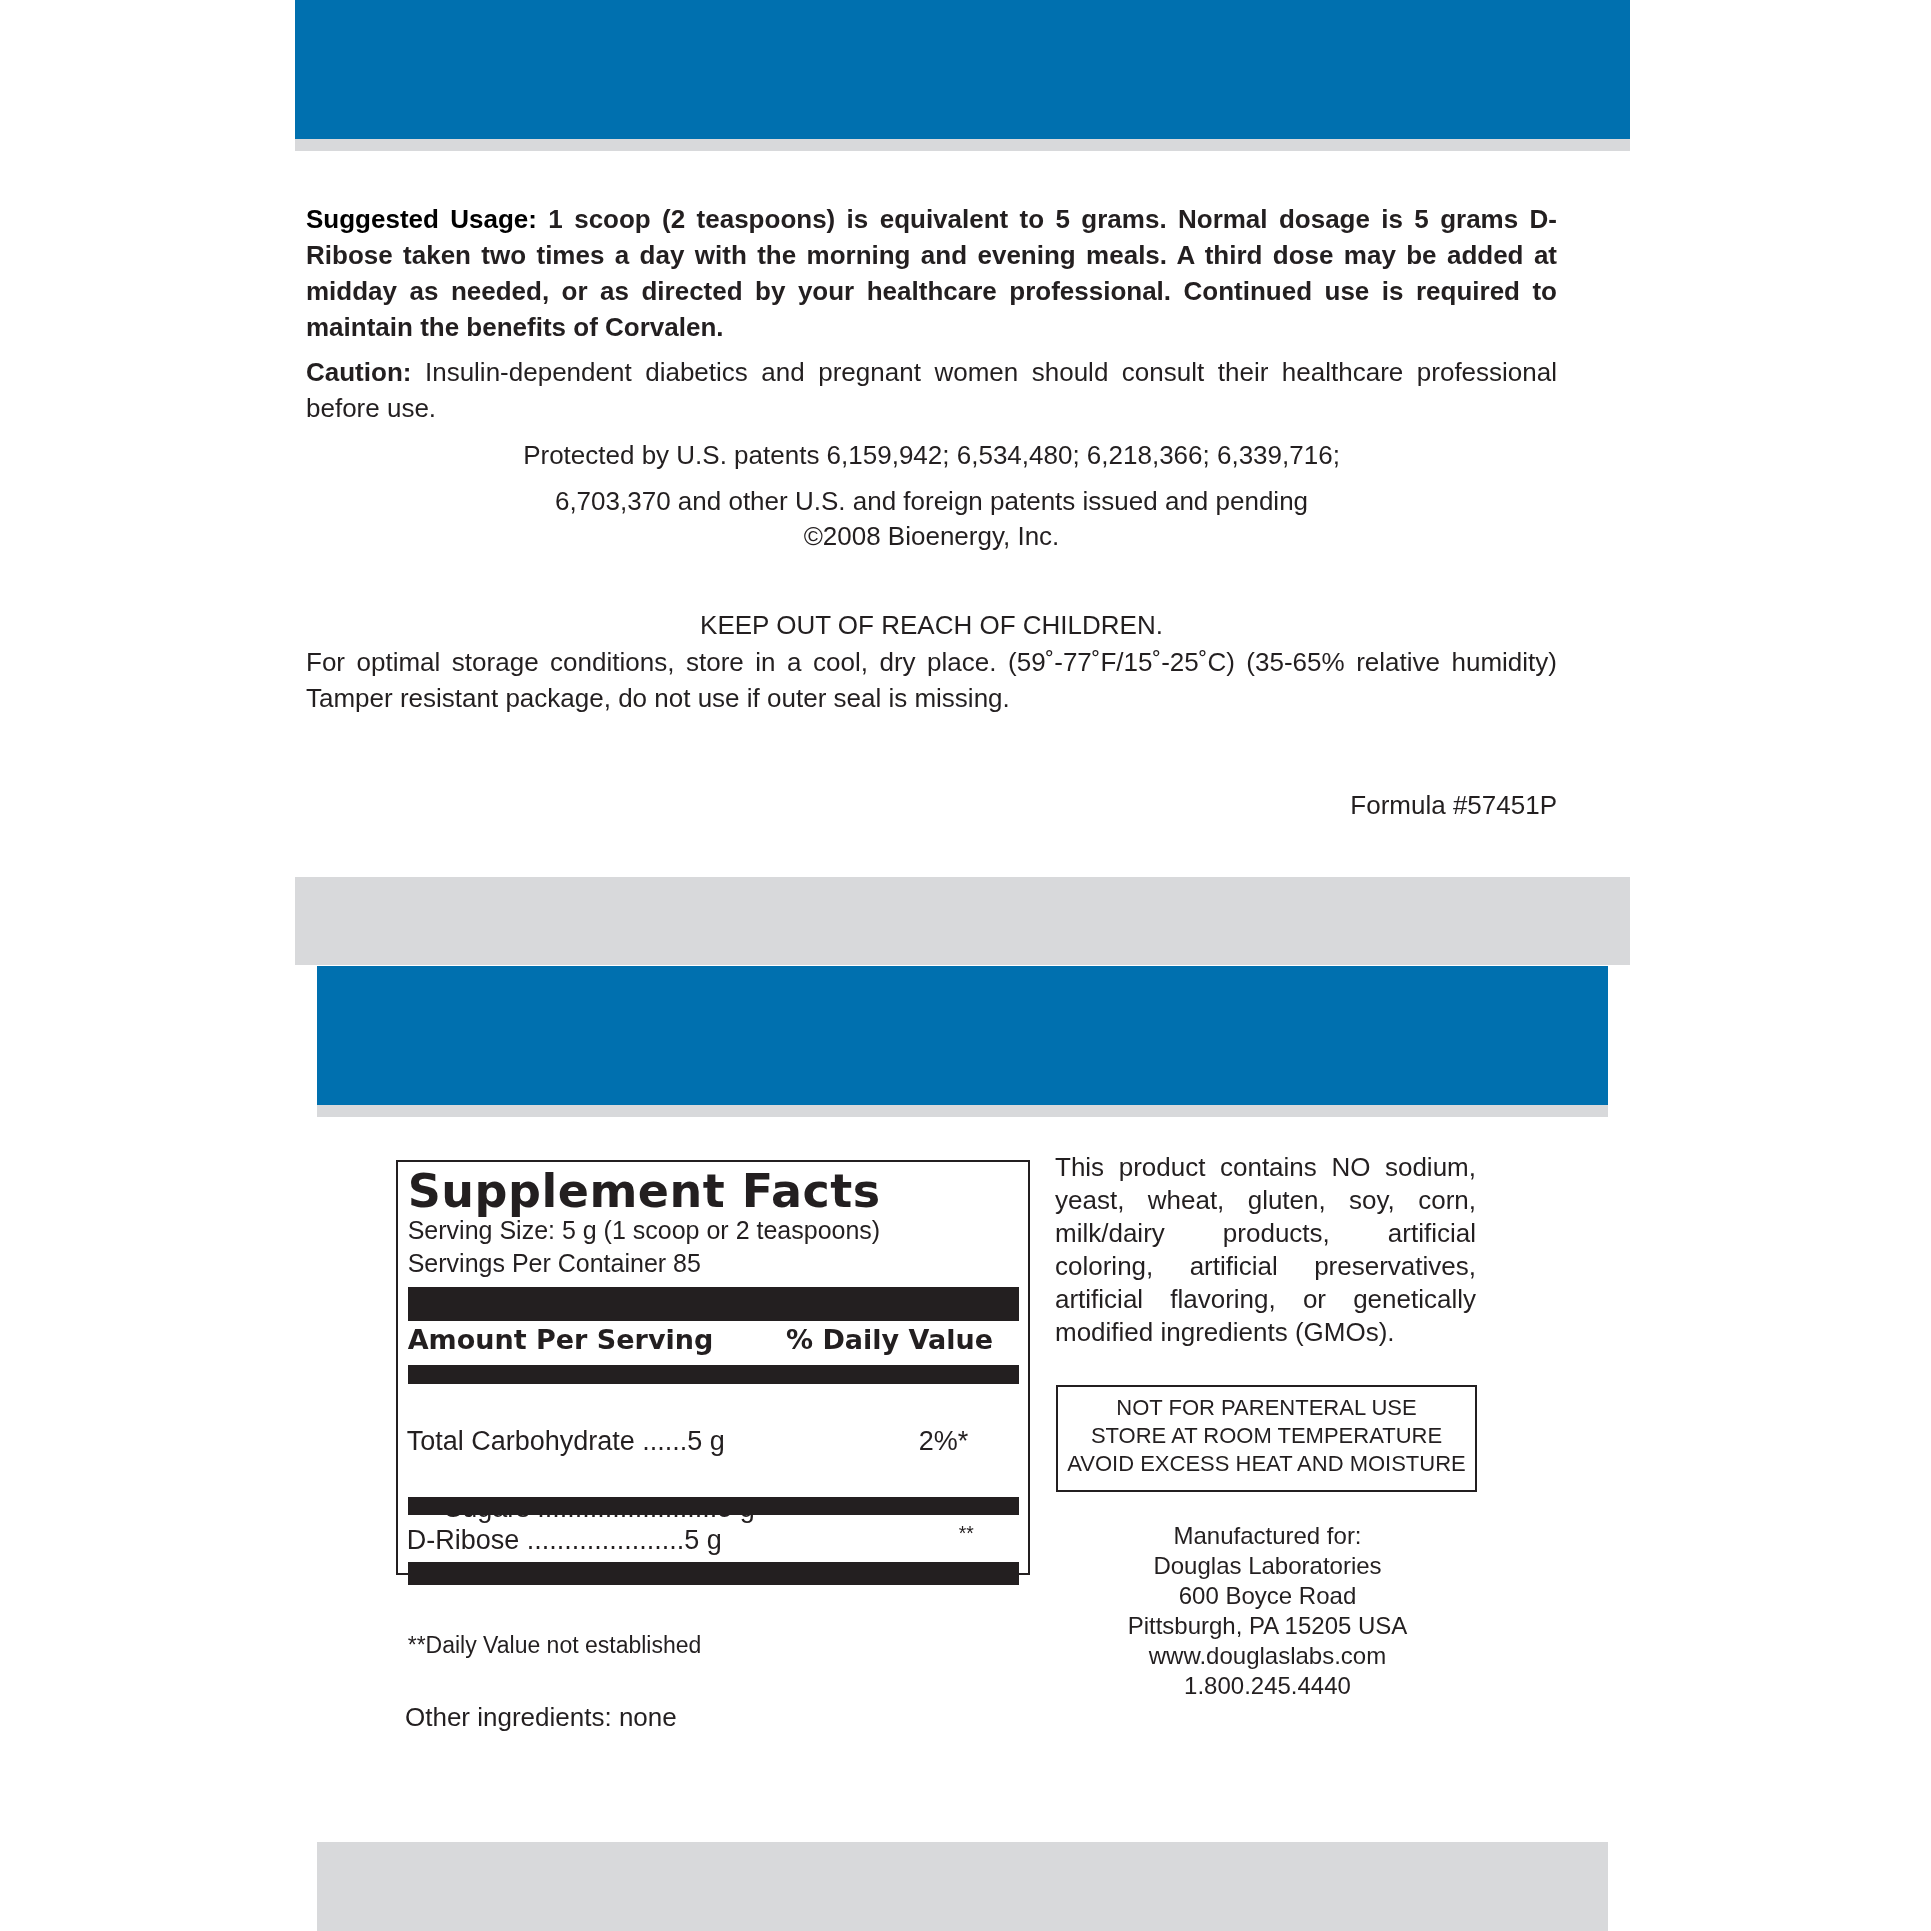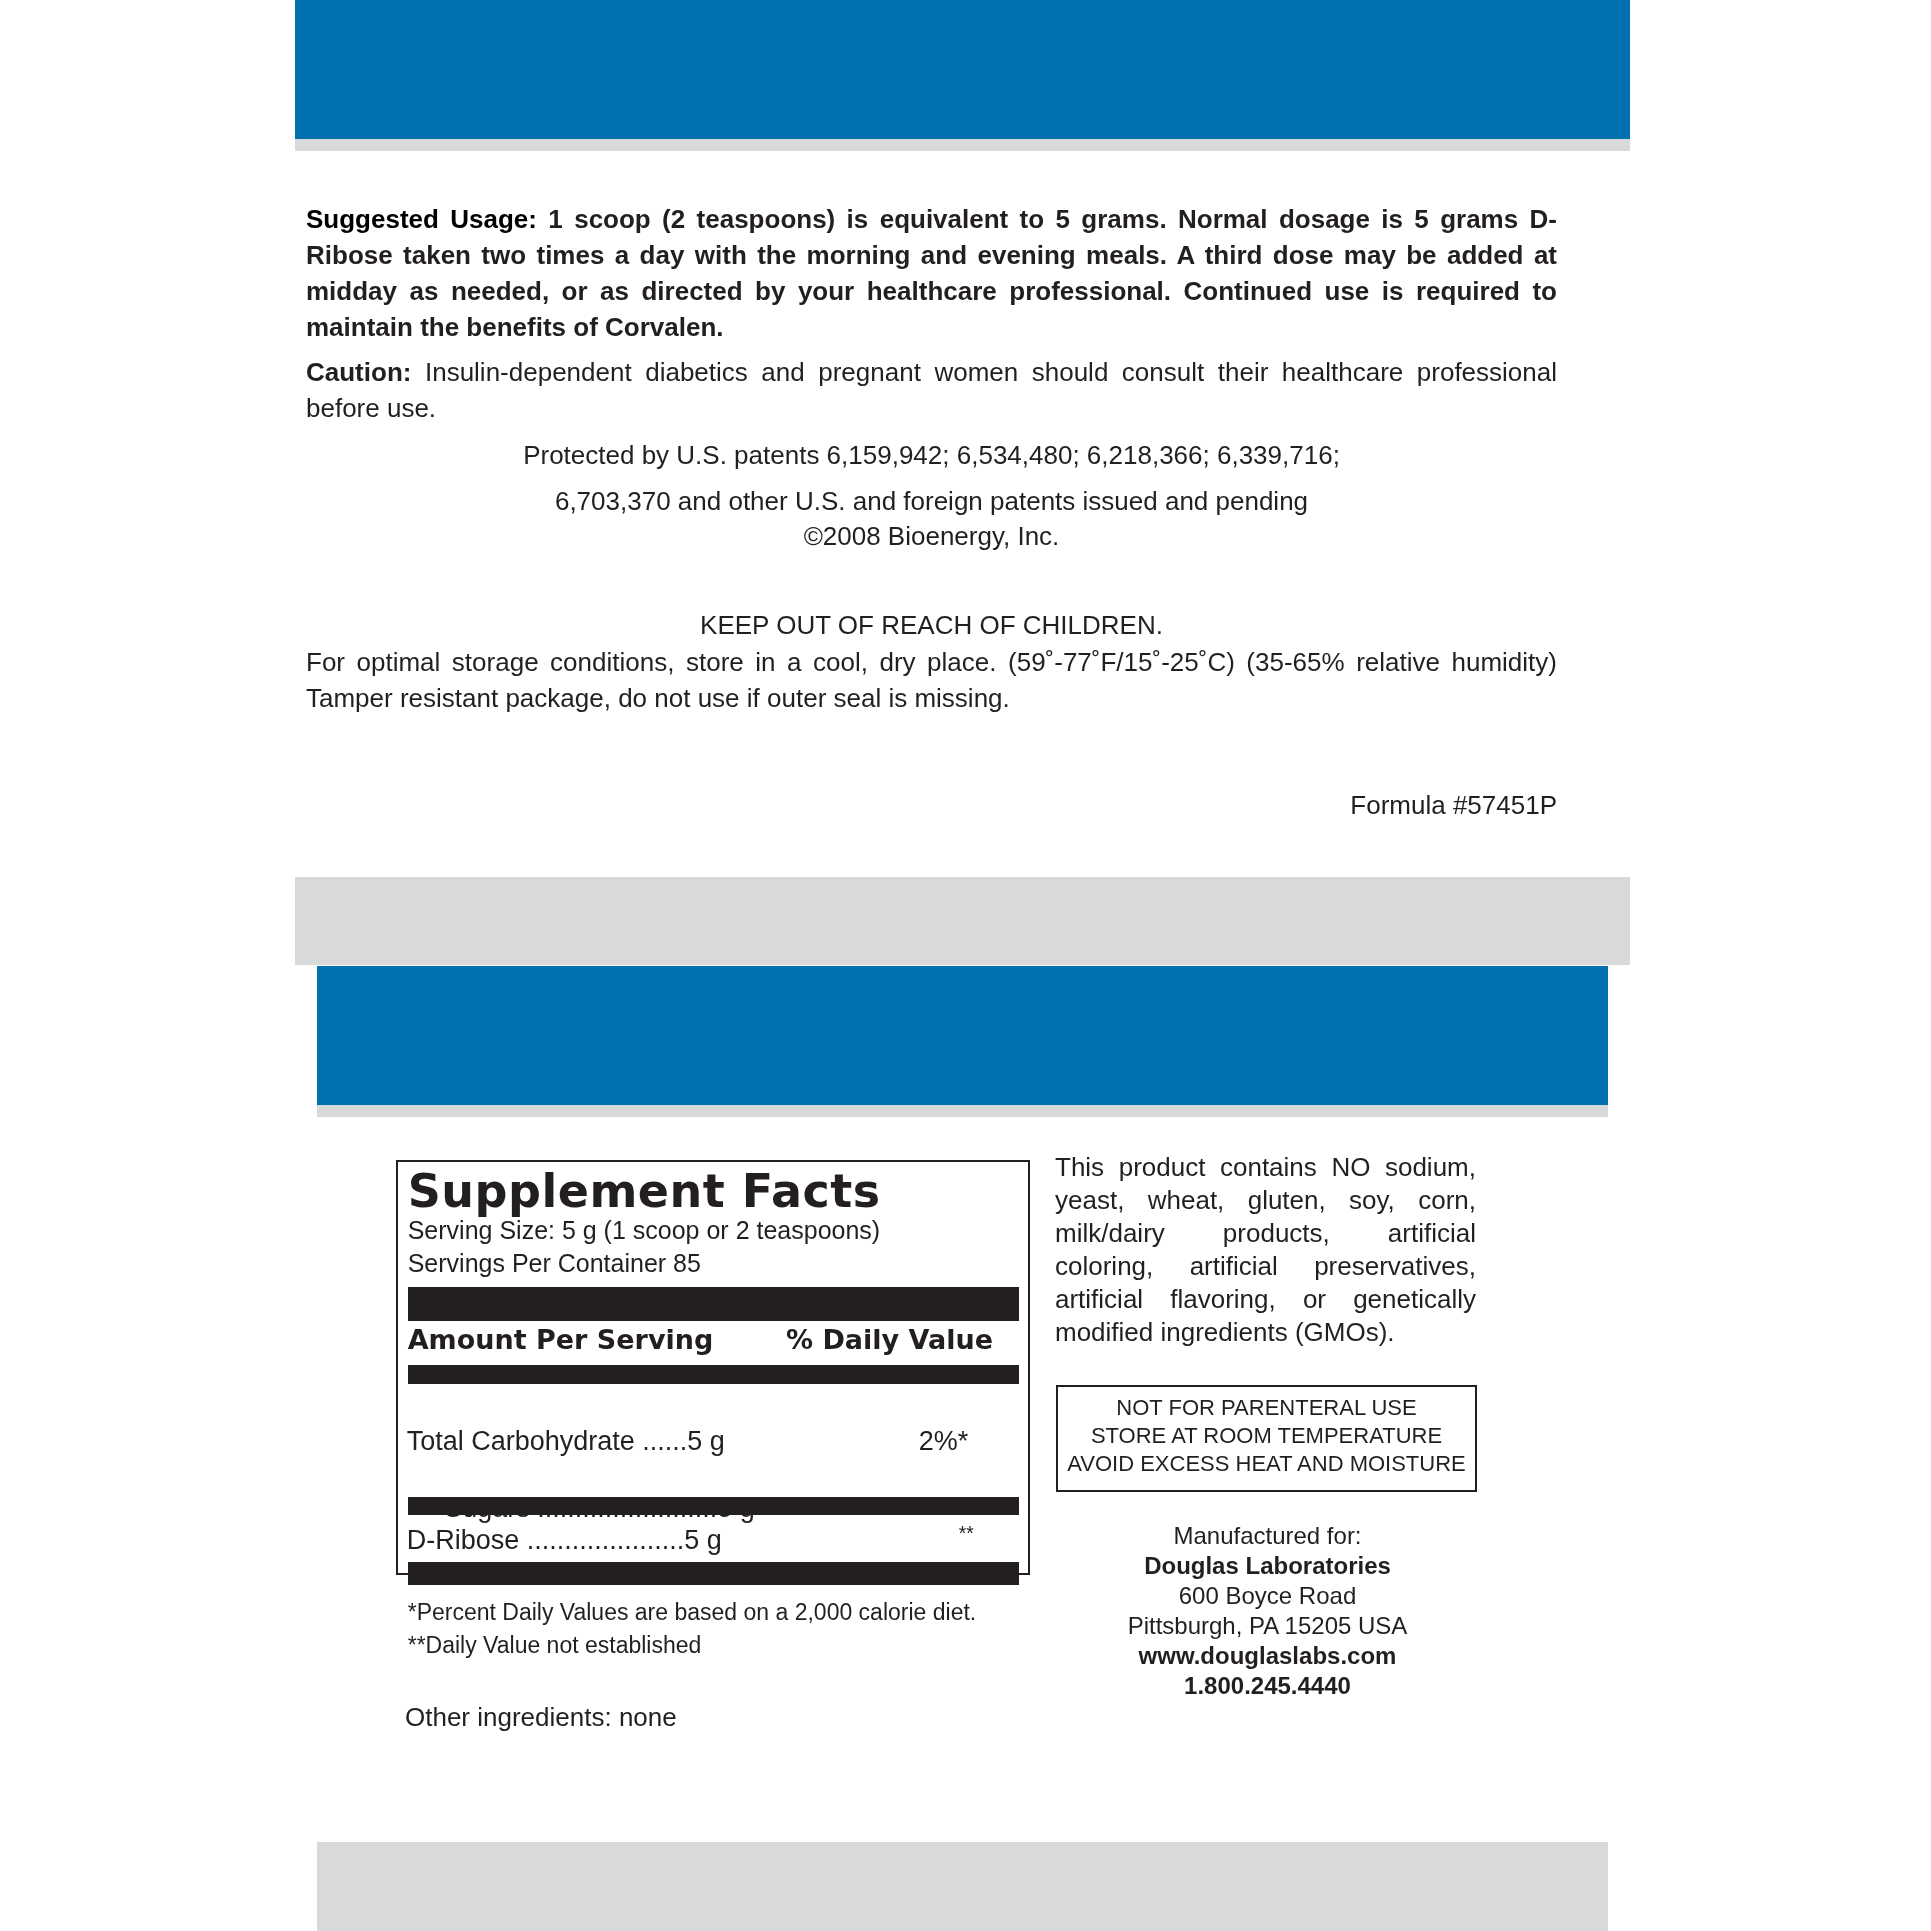--- a/index.html
+++ b/index.html
@@ -16,21 +16,21 @@
   .facts-title { position:absolute; left:9.7px; top:1.9px; font-size:46px; font-weight:900; letter-spacing:0.5px; line-height:54px; font-family:"DejaVu Sans", sans-serif; }
   .facts-line { position:absolute; left:9.7px; font-size:25px; line-height:33px; }
   .bar { position:absolute; left:9.7px; width:611px; background:#231f20; }
   .hdr { position:absolute; top:160px; font-size:27px; font-weight:bold; line-height:35px; font-family:"DejaVu Sans", sans-serif; }
   .row { position:absolute; left:8.7px; width:608px; font-size:27px; line-height:34px; white-space:nowrap; }
   .row .dv { position:absolute; left:512px; }
   .foot { position:absolute; left:9.7px; font-size:23px; line-height:31px; white-space:nowrap; }
   .right-para { position:absolute; left:1055px; top:1151px; width:421px; font-size:26px; line-height:33px; text-align:justify; }
   .warn-box { position:absolute; left:1056px; top:1385px; width:421px; height:107px; border:2.9px solid #231f20; box-sizing:border-box; text-align:center; font-size:22px; line-height:28px; padding-top:6.8px; }
   .mfr { position:absolute; left:1055px; top:1521px; width:425px; text-align:center; font-size:24px; line-height:30px; }
-  .mfr .b { font-weight:bold; }
+  .mfr .b { font-weight:normal; }
 </style>
 </head>
 <body>
 
 <div class="abs band-blue" style="left:295px; top:0; width:1335px; height:139px;"></div>
 <div class="abs band-gray" style="left:295px; top:139px; width:1335px; height:11.6px;"></div>
 
 <div class="para bold" style="top:201px;">
   <span class="accent">Suggested Usage:</span>
   <span>1 scoop (2 teaspoons) is equivalent to 5 grams. Normal dosage is 5 grams D-Ribose taken two times a day with the morning and evening meals.  A third dose may be added at midday as needed, or as directed by your healthcare professional. Continued use is required to maintain the benefits of Corvalen.</span>
@@ -78,21 +78,20 @@
 
   <div class="bar" style="top:335px; height:18.3px;"></div>
 
   <div class="row" style="top:361px;">
     <span>D-Ribose .....................5 g</span>
     <span class="dv" style="left:552px; font-size:19.3px; top:-5.8px;">**</span>
   </div>
 
   <div class="bar" style="top:400px; height:23px;"></div>
 
-  <div class="foot" style="top:435px;">*Percent Daily Values are based on a 2,000 calorie diet.</div>
   <div class="foot" style="top:468px;">**Daily Value not established</div>
 </div>
 
 <div class="abs" style="left:405px; top:1701px; font-size:26px; line-height:33px;">Other ingredients: none</div>
 
 <div class="right-para">This product contains NO sodium, yeast, wheat, gluten, soy, corn, milk/dairy products, artificial coloring, artificial preservatives, artificial flavoring, or genetically modified ingredients (GMOs).</div>
 
 <div class="warn-box">
   <div>NOT FOR PARENTERAL USE</div>
   <div>STORE AT ROOM TEMPERATURE</div>

